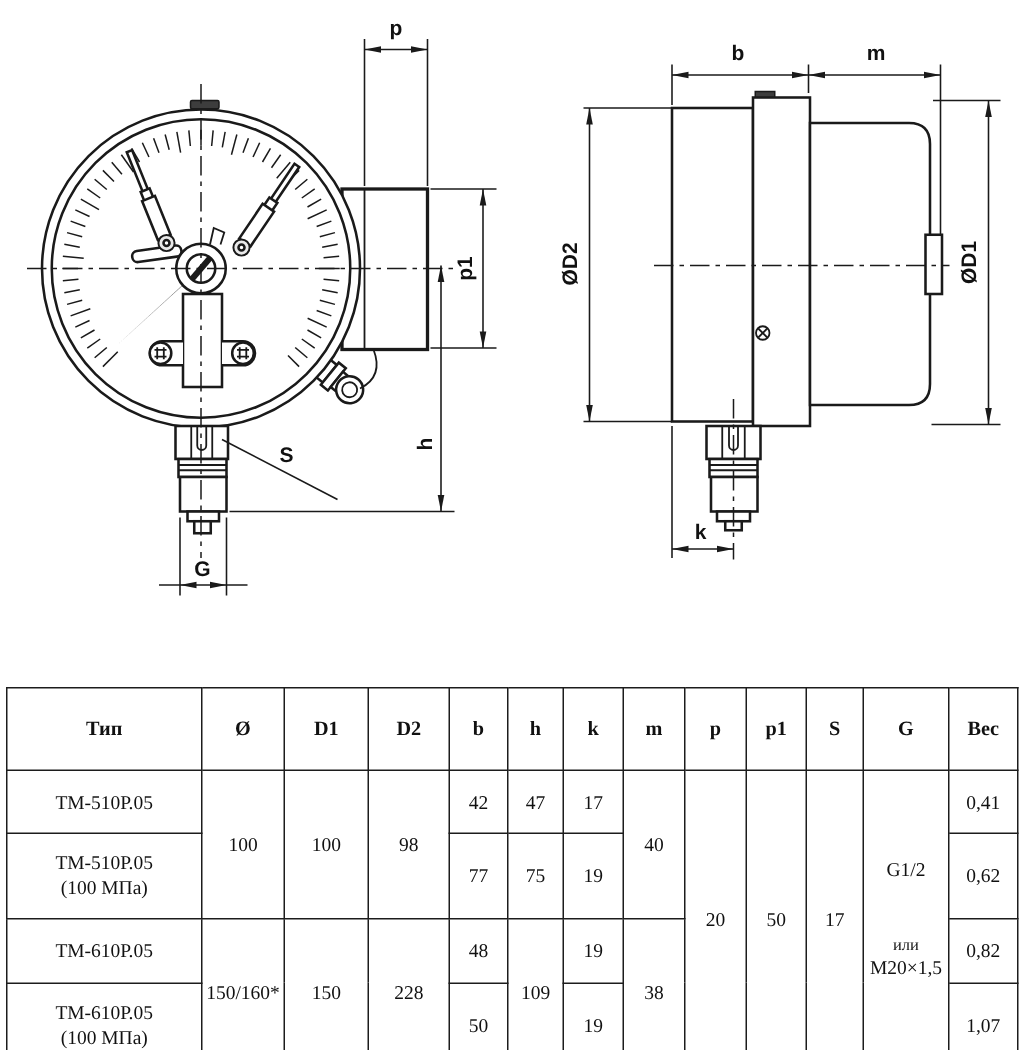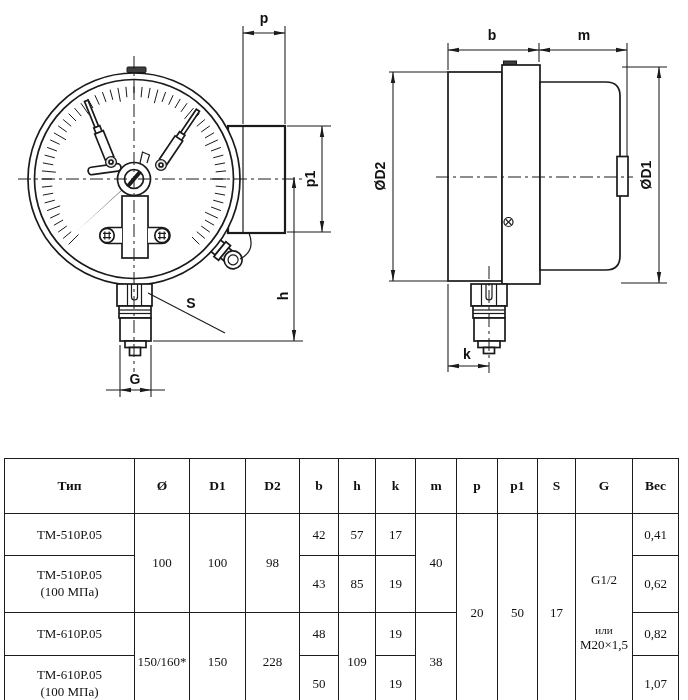--- a/index.html
+++ b/index.html
@@ -303,40 +303,40 @@
     <th>S</th>
     <th>G</th>
     <th>Вес</th>
   </tr>
   <tr style="height:42px">
     <td>ТМ-510Р.05</td>
     <td rowspan="2">100</td>
     <td rowspan="2">100</td>
     <td rowspan="2">98</td>
     <td>42</td>
-    <td>57</td>
+    <td>47</td>
     <td>17</td>
     <td rowspan="2">40</td>
     <td rowspan="4">20</td>
     <td rowspan="4">50</td>
     <td rowspan="4">17</td>
     <td rowspan="4">
       <span class="tline">G1/2</span>
       <span class="tline small">или</span>
       <span class="tline">M20×1,5</span>
     </td>
     <td>0,41</td>
   </tr>
   <tr style="height:43px">
     <td>
       <span class="tline">ТМ-510Р.05</span>
       <span class="tline">(100 МПа)</span>
     </td>
-    <td>43</td>
-    <td>85</td>
+    <td>77</td>
+    <td>75</td>
     <td>19</td>
     <td>0,62</td>
   </tr>
   <tr style="height:43px">
     <td>ТМ-610Р.05</td>
     <td rowspan="2">150/160*</td>
     <td rowspan="2">150</td>
     <td rowspan="2">228</td>
     <td>48</td>
     <td rowspan="2">109</td>

